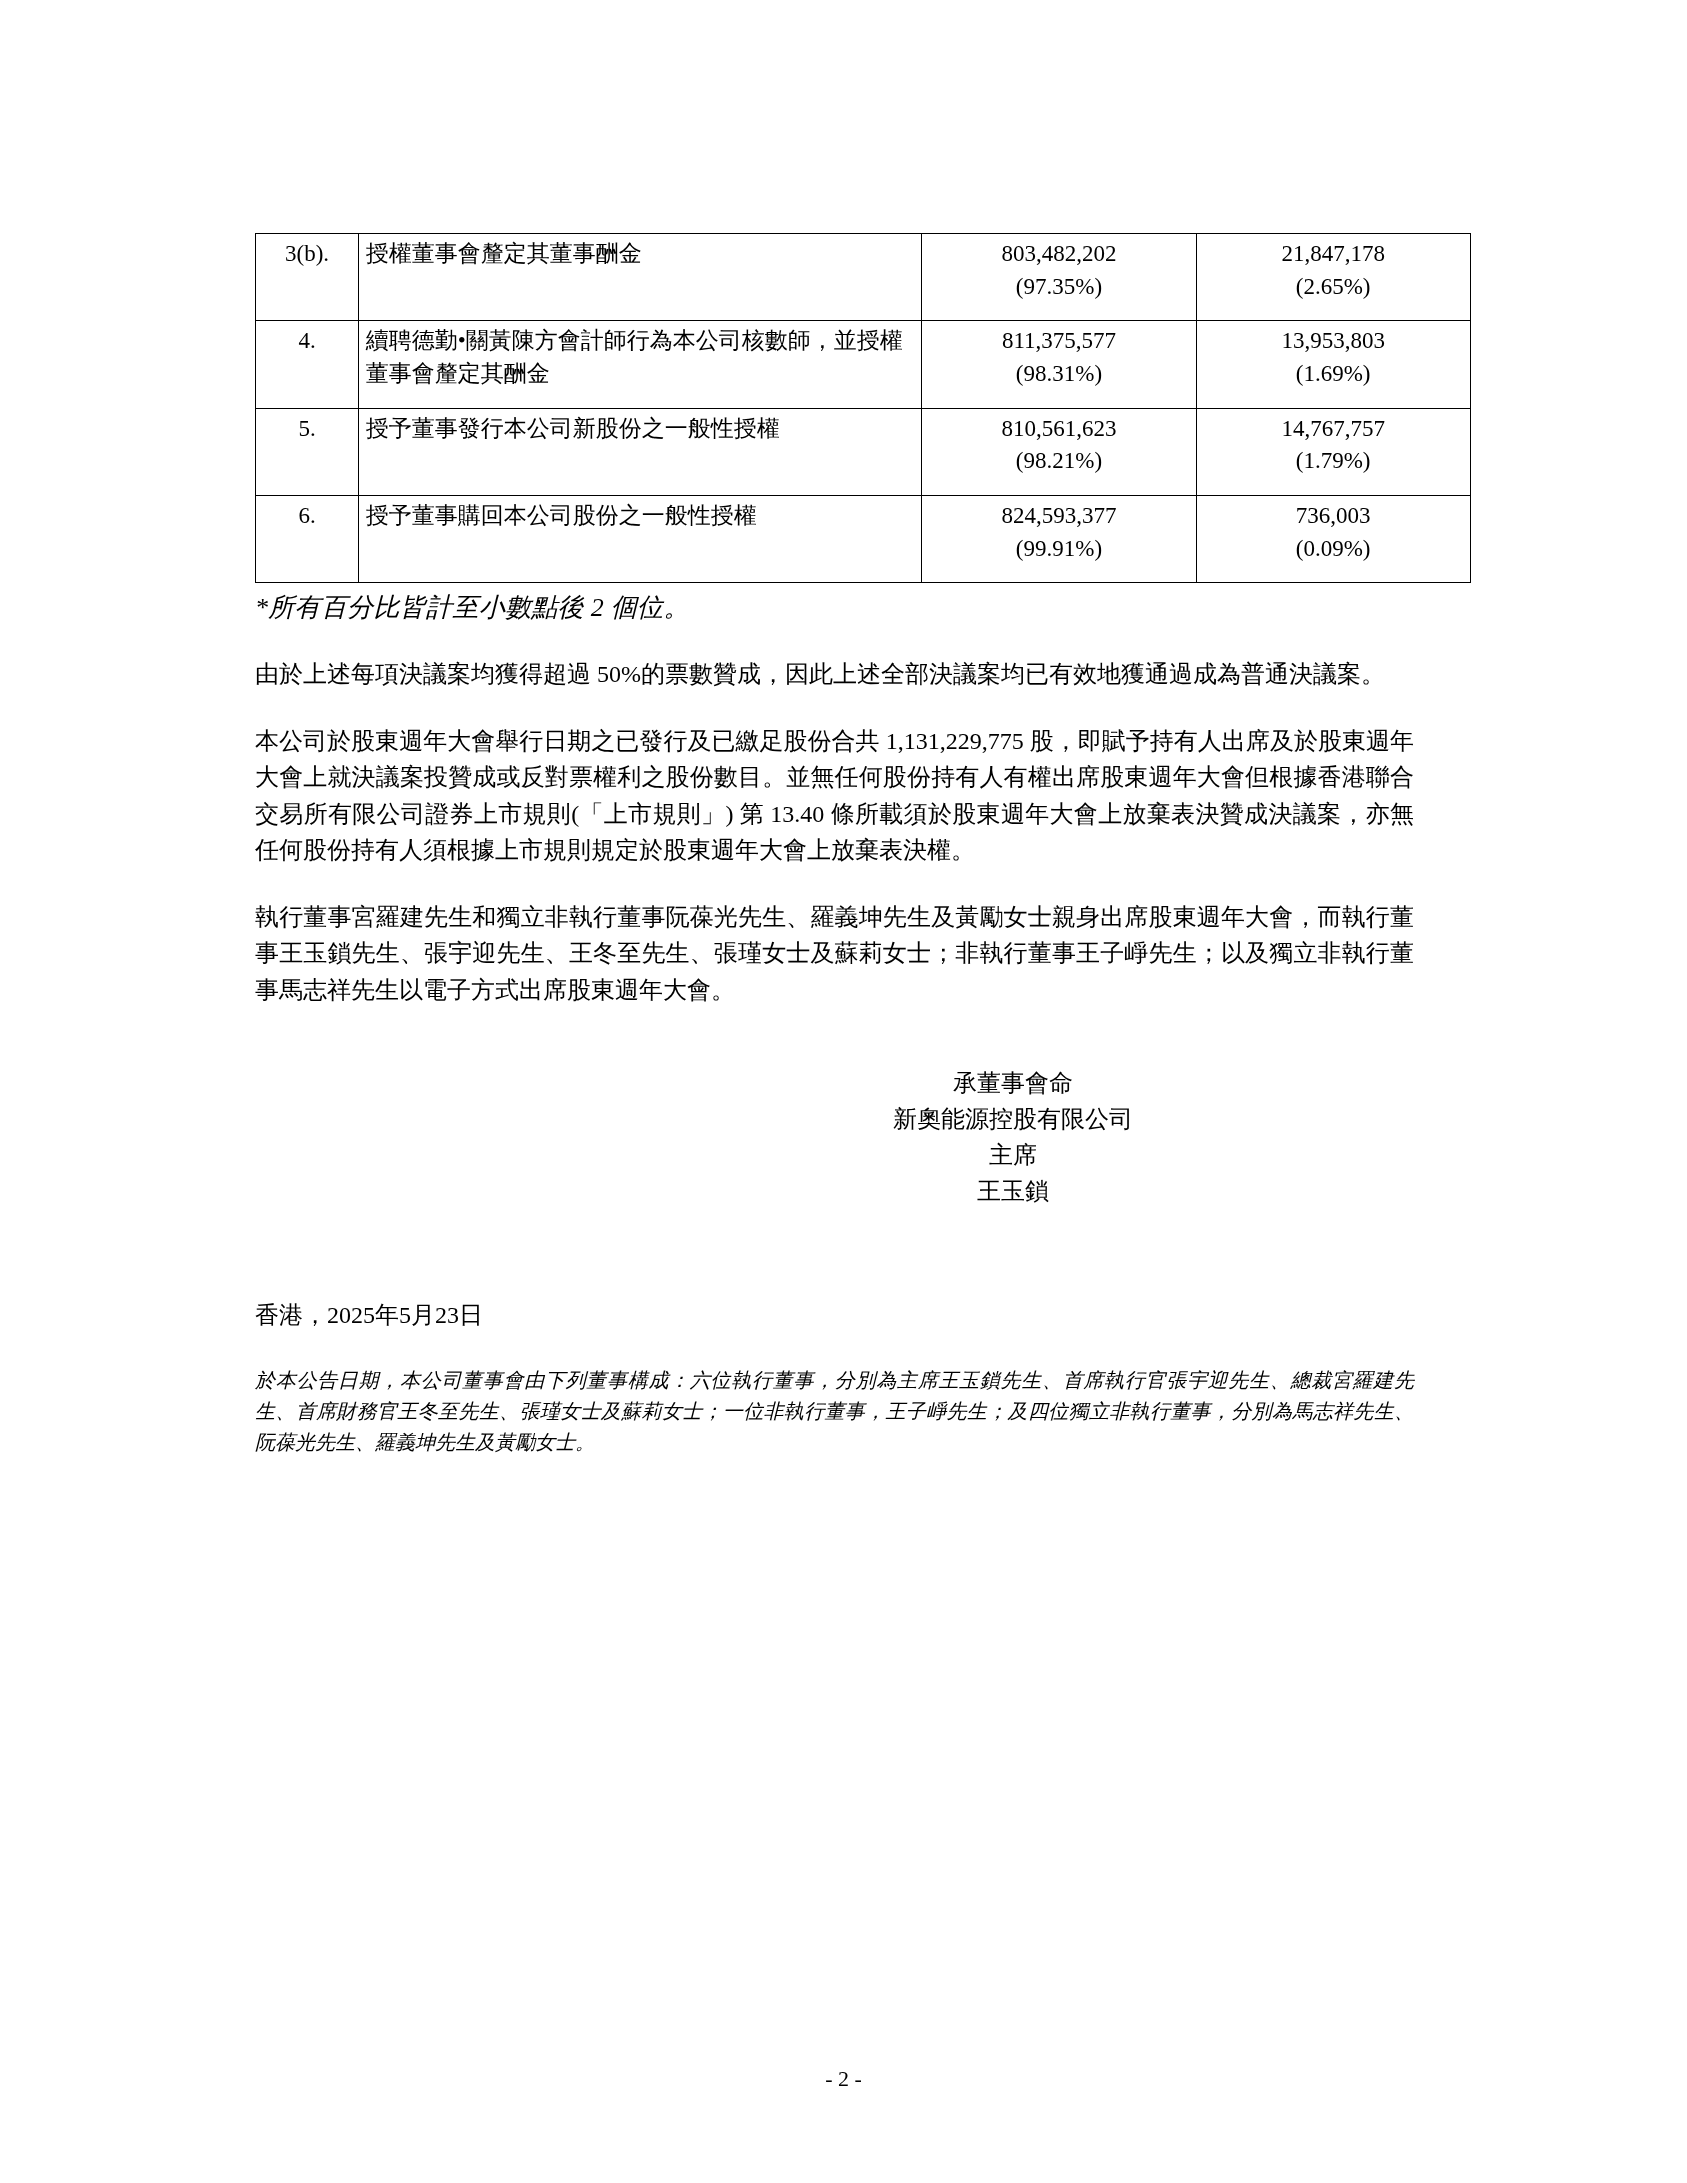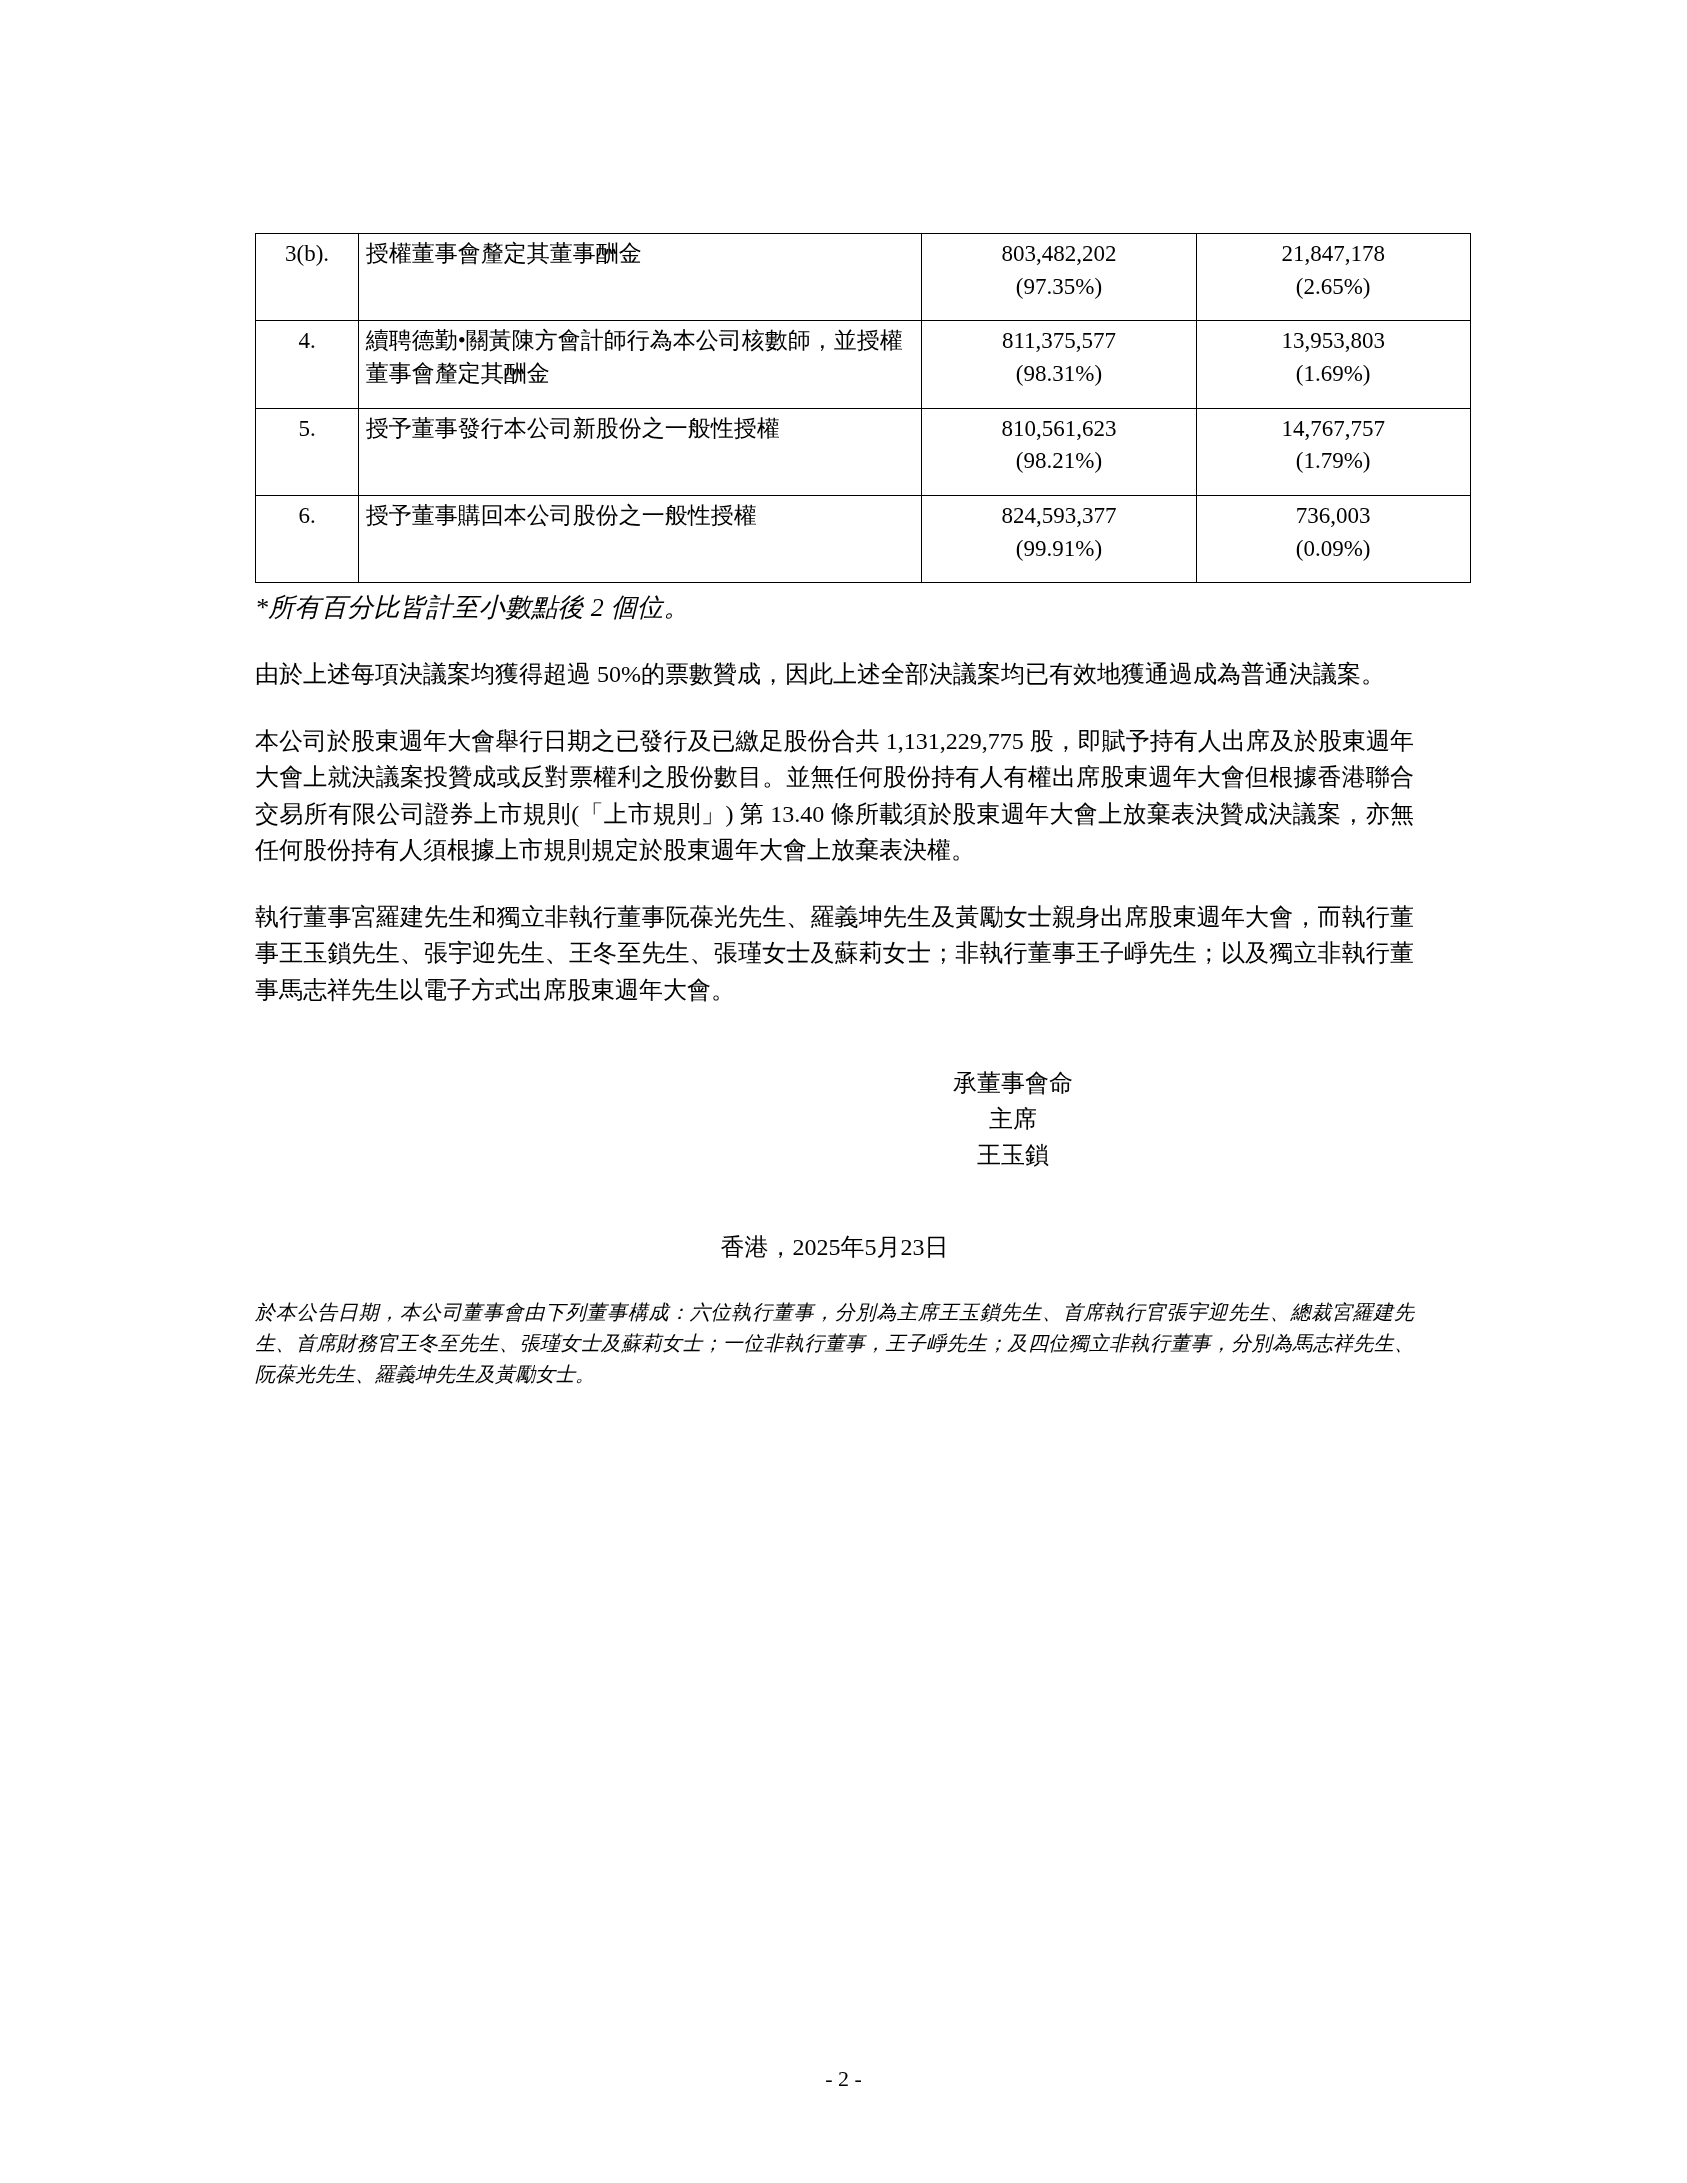--- a/index.html
+++ b/index.html
@@ -91,24 +91,24 @@
     text-align: center;
     font-size: 24px;
     line-height: 1.5;
     padding-left: 357px;
   }
   .sigblock .role {
   }
 
   
   .dateline {
-    margin-top: 56px;
+    margin-top: 88px;
     font-size: 24px;
     line-height: 1.5;
-    text-align: center;
+    text-align: left;
   }
 
   
   .closing {
     margin-top: 32px;
     font-size: 20px;
     font-style: italic;
     line-height: 1.55;
     text-align: justify;
     text-justify: inter-ideograph;
@@ -198,20 +198,21 @@
     <div class="gap-l"></div>
 
     <p class="para">本公司於股東週年大會舉行日期之已發行及已繳足股份合共 1,131,229,775 股，即賦予持有人出席及於股東週年大會上就決議案投贊成或反對票權利之股份數目。並無任何股份持有人有權出席股東週年大會但根據香港聯合交易所有限公司證券上市規則(「上市規則」) 第 13.40 條所載須於股東週年大會上放棄表決贊成決議案，亦無任何股份持有人須根據上市規則規定於股東週年大會上放棄表決權。</p>
 
     <div class="gap-l"></div>
 
     <p class="para">執行董事宮羅建先生和獨立非執行董事阮葆光先生、羅義坤先生及黃勵女士親身出席股東週年大會，而執行董事王玉鎖先生、張宇迎先生、王冬至先生、張瑾女士及蘇莉女士；非執行董事王子崢先生；以及獨立非執行董事馬志祥先生以電子方式出席股東週年大會。</p>
 
     <div class="sigblock">
       <div>承董事會命</div>
+      <div>新奧能源控股有限公司</div>
       <div class="role">主席</div>
       <div>王玉鎖</div>
     </div>
 
     <div class="dateline">香港，2025年5月23日</div>
 
     <p class="closing">於本公告日期，本公司董事會由下列董事構成：六位執行董事，分別為主席王玉鎖先生、首席執行官張宇迎先生、總裁宮羅建先生、首席財務官王冬至先生、張瑾女士及蘇莉女士；一位非執行董事，王子崢先生；及四位獨立非執行董事，分別為馬志祥先生、阮葆光先生、羅義坤先生及黃勵女士。</p>
 
   </div>
 

